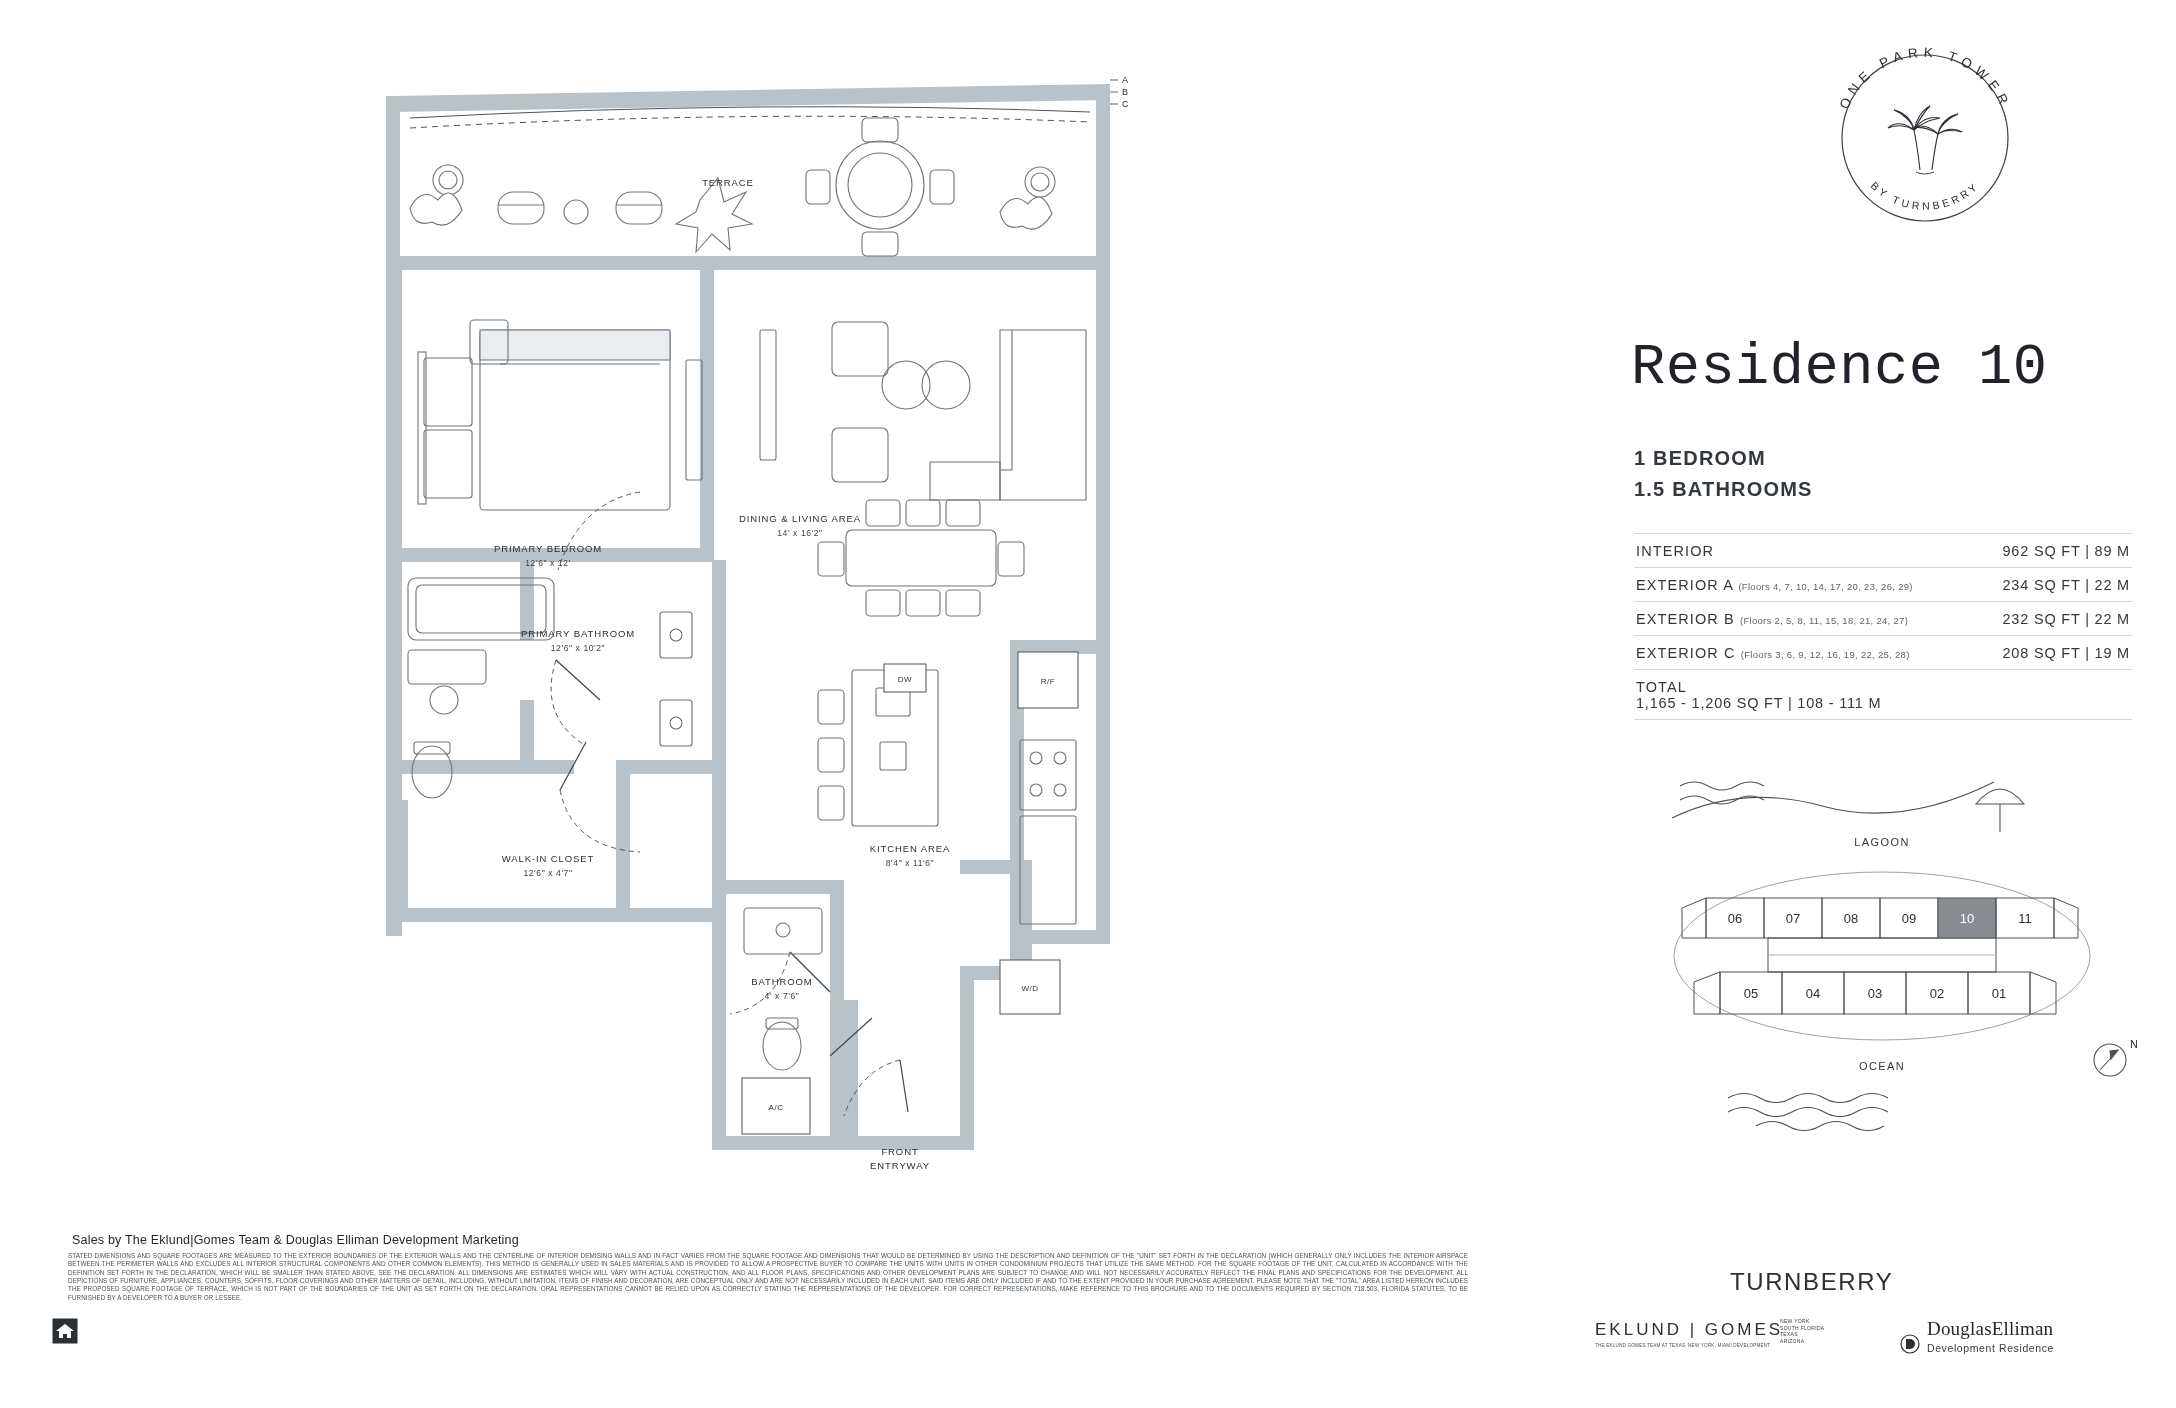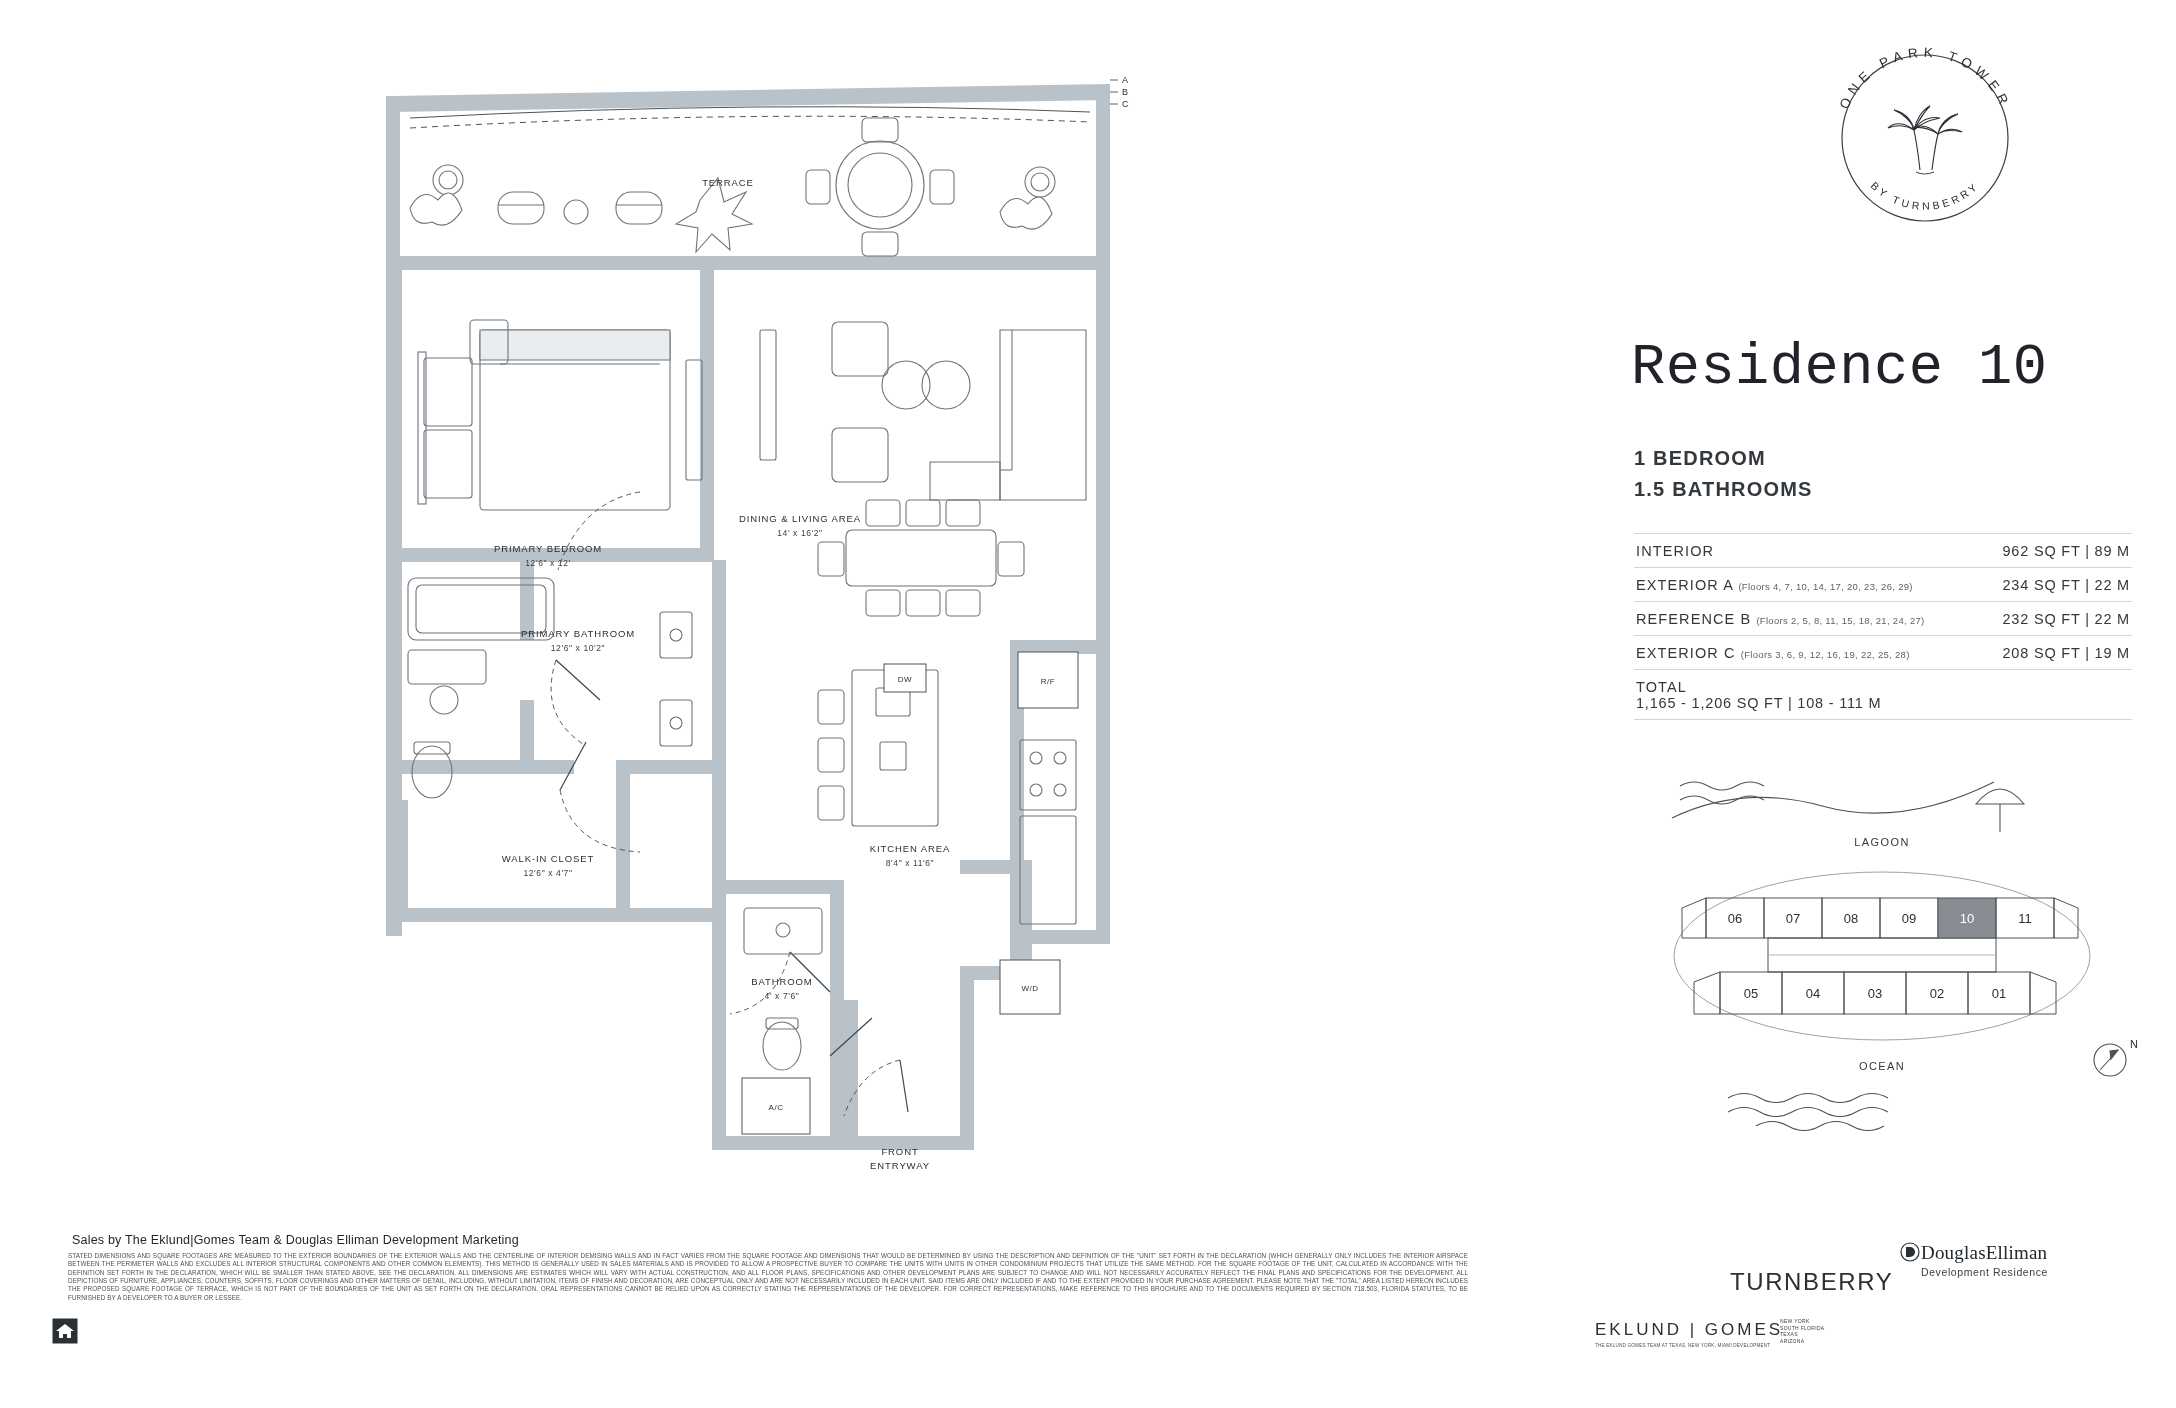--- a/index.html
+++ b/index.html
@@ -67,21 +67,21 @@
   .turnberry {
     position:absolute; left:1730px; top:1268px;
     font-size:24px; letter-spacing:1.6px; color:#2b3035; font-weight:400;
     font-family:"Liberation Sans", sans-serif;
   }
   .eklund { position:absolute; left:1595px; top:1320px; }
   .eklund .eg { font-size:17px; letter-spacing:3px; color:#2b3035; font-weight:400; }
   .eklund .egsub { font-size:4.6px; letter-spacing:0.2px; color:#4b5055; margin-top:3px; line-height:1.35;}
   .eg-side { position:absolute; left:1780px; top:1318px; font-size:5px; line-height:1.3; color:#3a4045; letter-spacing:0.3px;}
 
-  .de { position:absolute; left:1900px; top:1242px; display:flex; align-items:flex-start; gap:1px;}
+  .de { position:absolute; left:1900px; top:1318px; display:flex; align-items:flex-end; gap:7px;}
   .de-name { font-family:"Liberation Serif", serif; font-size:19px; color:#23282d; letter-spacing:0.2px;}
   .de-sub { font-size:10.5px; color:#3a4045; letter-spacing:0.6px; margin-top:2px;}
 </style>
 </head>
 <body>
 
 <div class="page">
 
   <div class="plan-wrap">
     <svg class="plan-svg" width="1560" height="1260" viewBox="0 0 1560 1260" xmlns="http://www.w3.org/2000/svg">
@@ -346,21 +346,21 @@
       </div>
       <div class="spec-row">
         <span class="spec-label">
           <span>EXTERIOR A</span>
           <span class="floors">(Floors 4, 7, 10, 14, 17, 20, 23, 26, 29)</span>
         </span>
         <span class="spec-val">234 SQ FT  |  22 M</span>
       </div>
       <div class="spec-row">
         <span class="spec-label">
-          <span>REFERENCE B</span>
+          <span>EXTERIOR B</span>
           <span class="floors">(Floors 2, 5, 8, 11, 15, 18, 21, 24, 27)</span>
         </span>
         <span class="spec-val">232 SQ FT  |  22 M</span>
       </div>
       <div class="spec-row">
         <span class="spec-label">
           <span>EXTERIOR C</span>
           <span class="floors">(Floors 3, 6, 9, 12, 16, 19, 22, 25, 28)</span>
         </span>
         <span class="spec-val">208 SQ FT  |  19 M</span>

